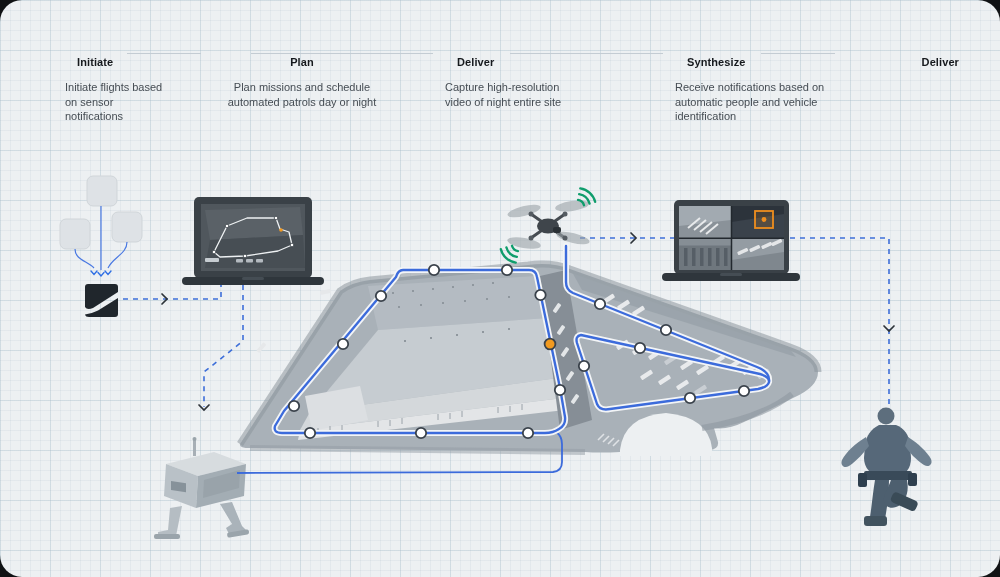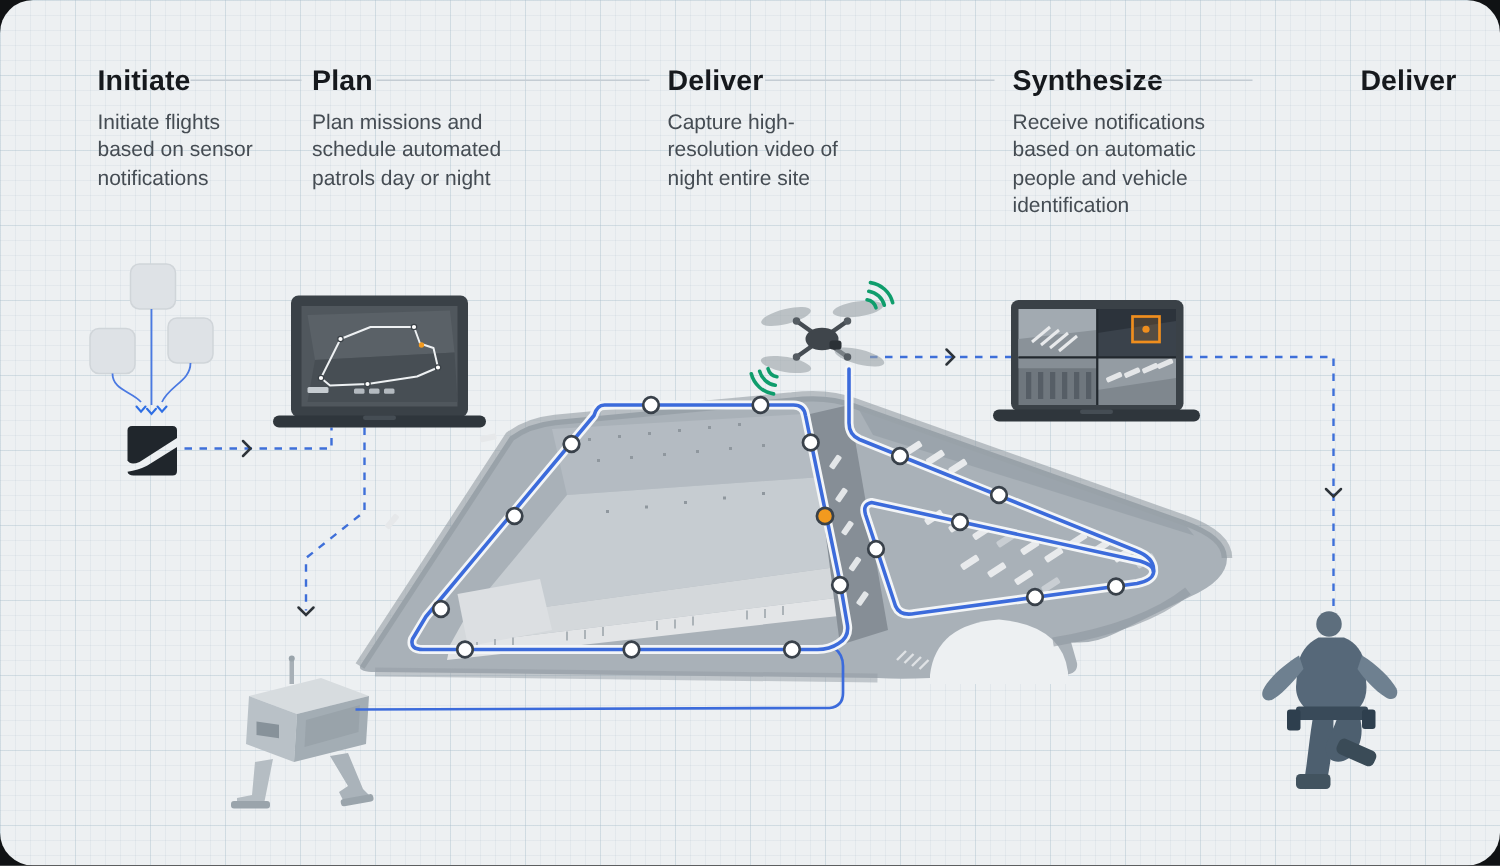--- a/index.html
+++ b/index.html
@@ -6,25 +6,25 @@
   body{font-family:"Liberation Sans", sans-serif;}
   .stage{position:relative;width:1000px;height:577px;border-radius:22px;overflow:hidden;
     background-color:#edf0f2;
     background-image:
       linear-gradient(rgba(173,192,205,.16) 1px, transparent 1px),
       linear-gradient(90deg, rgba(173,192,205,.16) 1px, transparent 1px),
       linear-gradient(rgba(168,188,202,.30) 1px, transparent 1px),
       linear-gradient(90deg, rgba(168,188,202,.30) 1px, transparent 1px);
     background-size:10px 10px,10px 10px,50px 50px,50px 50px;}
   .step{position:absolute;top:44px;}
-  .step h3{margin:0;font-size:19px;font-weight:700;color:#16191d;letter-spacing:.1px;}
-  .step p{margin:6px 0 0 0;font-size:14px;line-height:1.32;color:#454c53;}
+  .step h3{margin:12px;font-size:11px;font-weight:700;color:#16191d;letter-spacing:.1px;}
+  .step p{margin:6px 0 0 0;font-size:11px;line-height:1.32;color:#454c53;}
   .divider{position:absolute;top:53px;height:1px;background:#c4ccd3;}
   #d1{left:127px;width:74px;} #d2{left:251px;width:182px;} #d3{left:510px;width:153px;} #d4{left:761px;width:74px;}
-  .s1{left:65px;width:108px;} .s2{left:208px;width:152px;} .s3{left:445px;width:126px;} .s4{left:675px;width:158px;} .s5{left:845px;width:126px;text-align:right;}
+  .s1{left:65px;width:108px;} .s2{left:226px;width:152px;text-align:center;} .s3{left:445px;width:126px;} .s4{left:675px;width:158px;} .s5{left:845px;width:126px;text-align:right;}
   svg{position:absolute;left:0;top:0;}
 </style>
 </head>
 <body>
 
 <div class="stage">
 
   <div class="step s1">
     <h3>Initiate</h3>
     <p>Initiate flights based on sensor notifications</p>

